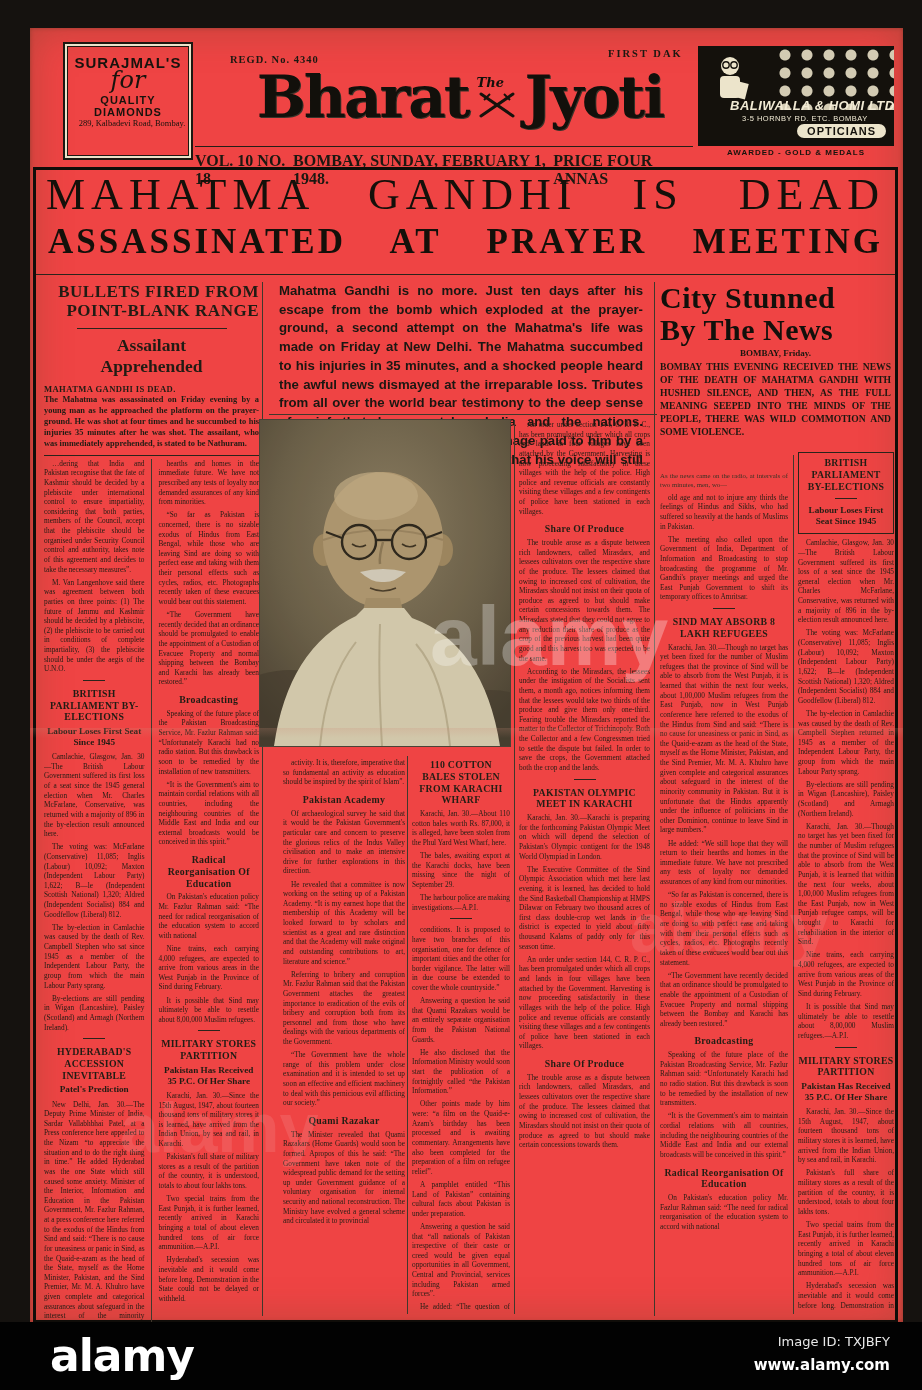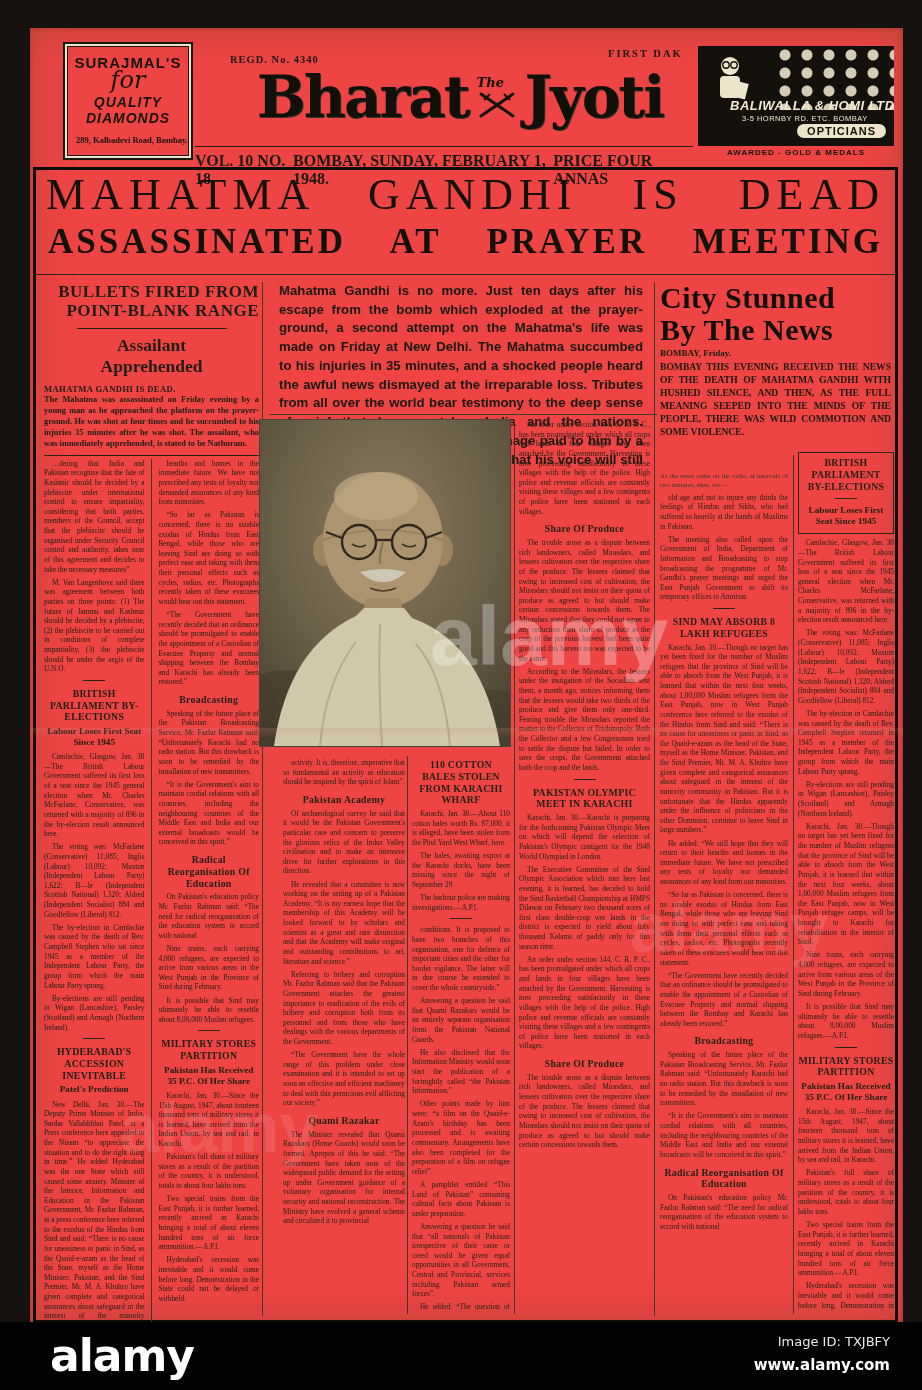--- a/index.html
+++ b/index.html
@@ -3,22 +3,22 @@
 <meta charset="utf-8">
 <style>
   html,body{margin:0;padding:0;background:#15120f;}
   .stage{position:relative;width:922px;height:1390px;background:linear-gradient(180deg,#26221d 0%,#1b1714 60%,#111;);overflow:hidden;font-family:"Liberation Serif",serif;}
   .page{position:absolute;left:30px;top:28px;width:873px;height:1294px;background:#ef4444;box-shadow:inset 0 0 40px rgba(90,70,40,.35), inset 0 0 4px rgba(60,40,20,.4);}
   .crease{position:absolute;left:0;width:100%;height:10px;background:linear-gradient(rgba(205,140,120,.22),rgba(205,140,120,0));pointer-events:none;}
   
   .ad-left{position:absolute;left:33px;top:14px;width:130px;height:118px;border:2px solid #1c1811;box-shadow:inset 0 0 0 2px #ebe3ca, inset 0 0 0 3px #1c1811;text-align:center;padding-top:10px;box-sizing:border-box;color:#17130d;}
   .ad-left .l1{font-family:"Liberation Sans",sans-serif;font-weight:bold;font-size:15px;letter-spacing:1px;}
   .ad-left .l2{font-style:italic;font-size:24px;line-height:.8;font-family:"DejaVu Serif",serif;}
-  .ad-left .l3{font-family:"Liberation Sans",sans-serif;font-weight:bold;font-style:italic;font-size:14px;letter-spacing:1px;margin-top:4px;text-align:center;}
-  .ad-left .l4{font-size:8.5px;font-weight:bold;margin-top:9px;padding-left:8px;}
+  .ad-left .l3{font-family:"Liberation Sans",sans-serif;font-weight:bold;font-size:11px;letter-spacing:1px;margin-top:4px;text-align:center;}
+  .ad-left .l4{font-size:8.5px;font-weight:normal;padding-left:8px;}
   .regd{position:absolute;left:200px;top:26px;font-size:10.5px;font-weight:bold;letter-spacing:1px;color:#1c1811;}
   .firstdak{position:absolute;left:578px;top:20px;font-size:10.5px;font-weight:bold;letter-spacing:2px;color:#1c1811;}
   .masthead{position:absolute;left:190px;top:40px;width:480px;text-align:center;color:#12100b;}
   .mast-row{display:flex;align-items:center;justify-content:center;gap:10px;}
   .mast-word{font-family:"DejaVu Serif",serif;font-weight:bold;font-size:58px;line-height:1;letter-spacing:-2px;text-shadow:1px 1px 0 #3a332a;}
   .mast-mid{display:flex;flex-direction:column;align-items:flex-start;margin:0 -2px;}
   .mast-the{font-family:"DejaVu Serif",serif;font-weight:bold;font-size:13px;font-style:italic;}
   .ad-right{position:absolute;left:668px;top:18px;width:196px;height:100px;background:#14110c;color:#f1ead4;overflow:hidden;}
   .ad-right .dots{position:absolute;right:0;top:0;width:120px;height:64px;background-image:radial-gradient(circle,#e8e0c6 5px,transparent 6px);background-size:22px 18px;opacity:.9;}
   .ad-right .face{position:absolute;left:12px;top:8px;width:40px;height:52px;}
@@ -44,21 +44,21 @@
   .subcols > .c1{border-right:1px solid #40382c;padding-right:6px;}
   .intro{position:absolute;left:243px;top:112px;width:364px;font-family:"Liberation Sans",sans-serif;font-weight:bold;font-size:13.2px;line-height:1.42;text-align:justify;color:#1b1712;}
   .intro-rule{position:absolute;left:233px;top:244px;width:388px;border-top:1px solid #40382c;}
   .photo{position:absolute;left:224px;top:250px;width:250px;height:326px;background:#6b6250;box-shadow:0 0 0 1px #4a4336;}
   .col{position:absolute;overflow:hidden;color:#241e15;}
   .col3{left:247px;top:588px;width:122px;height:552px;}
   .col4{left:376px;top:582px;width:98px;height:558px;}
   .col5{left:483px;top:250px;width:131px;height:890px;}
   .right-section{position:absolute;left:624px;top:112px;width:231px;color:#1c1710;}
   .rs-head{font-size:30px;font-weight:bold;line-height:1.05;white-space:pre-line;letter-spacing:.5px;font-family:"Liberation Serif",serif;color:#12100b;}
-  .rs-date{font-size:9px;font-weight:bold;text-align:left;margin-top:3px;}
+  .rs-date{font-size:9px;font-weight:bold;text-align:center;margin-top:3px;}
   .rs-caps{font-size:9.6px;font-weight:bold;line-height:1.35;text-align:justify;margin-top:3px;}
   .col6{left:624px;top:302px;width:128px;height:838px;}
   .col7{left:762px;top:280px;width:96px;height:860px;}
   
   .para{font-size:7.3px;line-height:1.32;text-align:justify;text-indent:8px;margin:0 0 3.5px;}
   .col-head{font-size:9.8px;font-weight:bold;text-align:center;line-height:1.2;letter-spacing:.3px;margin:7px 0 3px;}
   .col-sub{font-size:9.2px;font-weight:bold;text-align:center;line-height:1.2;margin:0 0 4px;}
   .rule-sep{width:22px;border-top:1.5px solid #2a241b;margin:6px auto;}
   .small-note{font-size:6.8px;line-height:1.3;text-align:justify;margin:0 0 3px;color:#3a3325;}
   .hbox{border:1.5px solid #2a241b;padding:4px 3px 2px;margin:2px 0 4px;}

